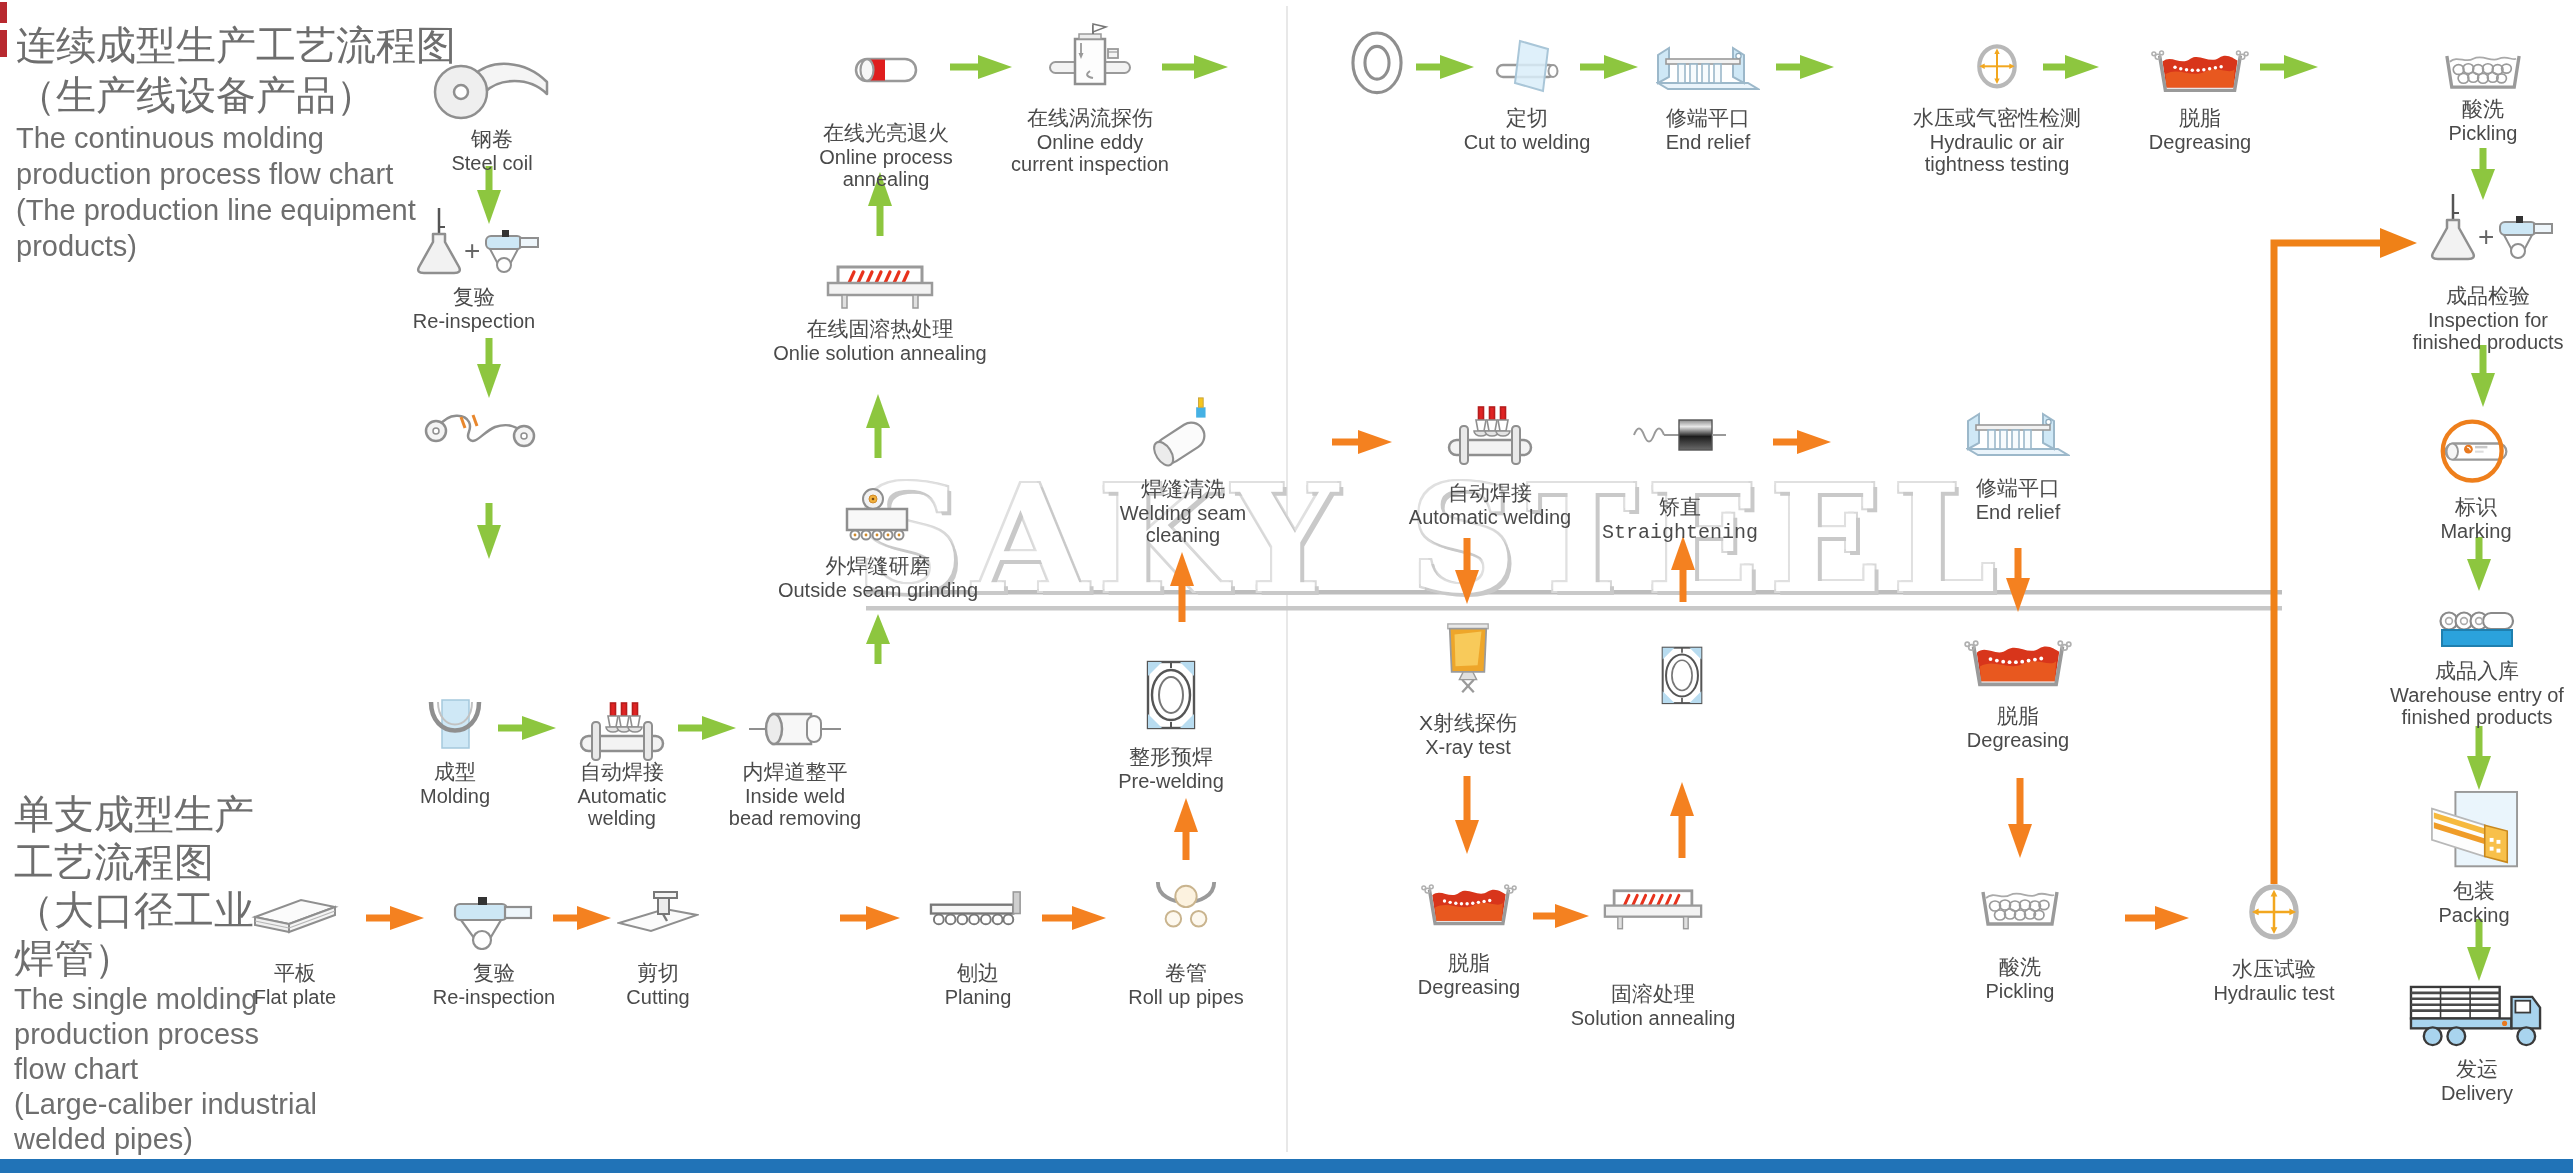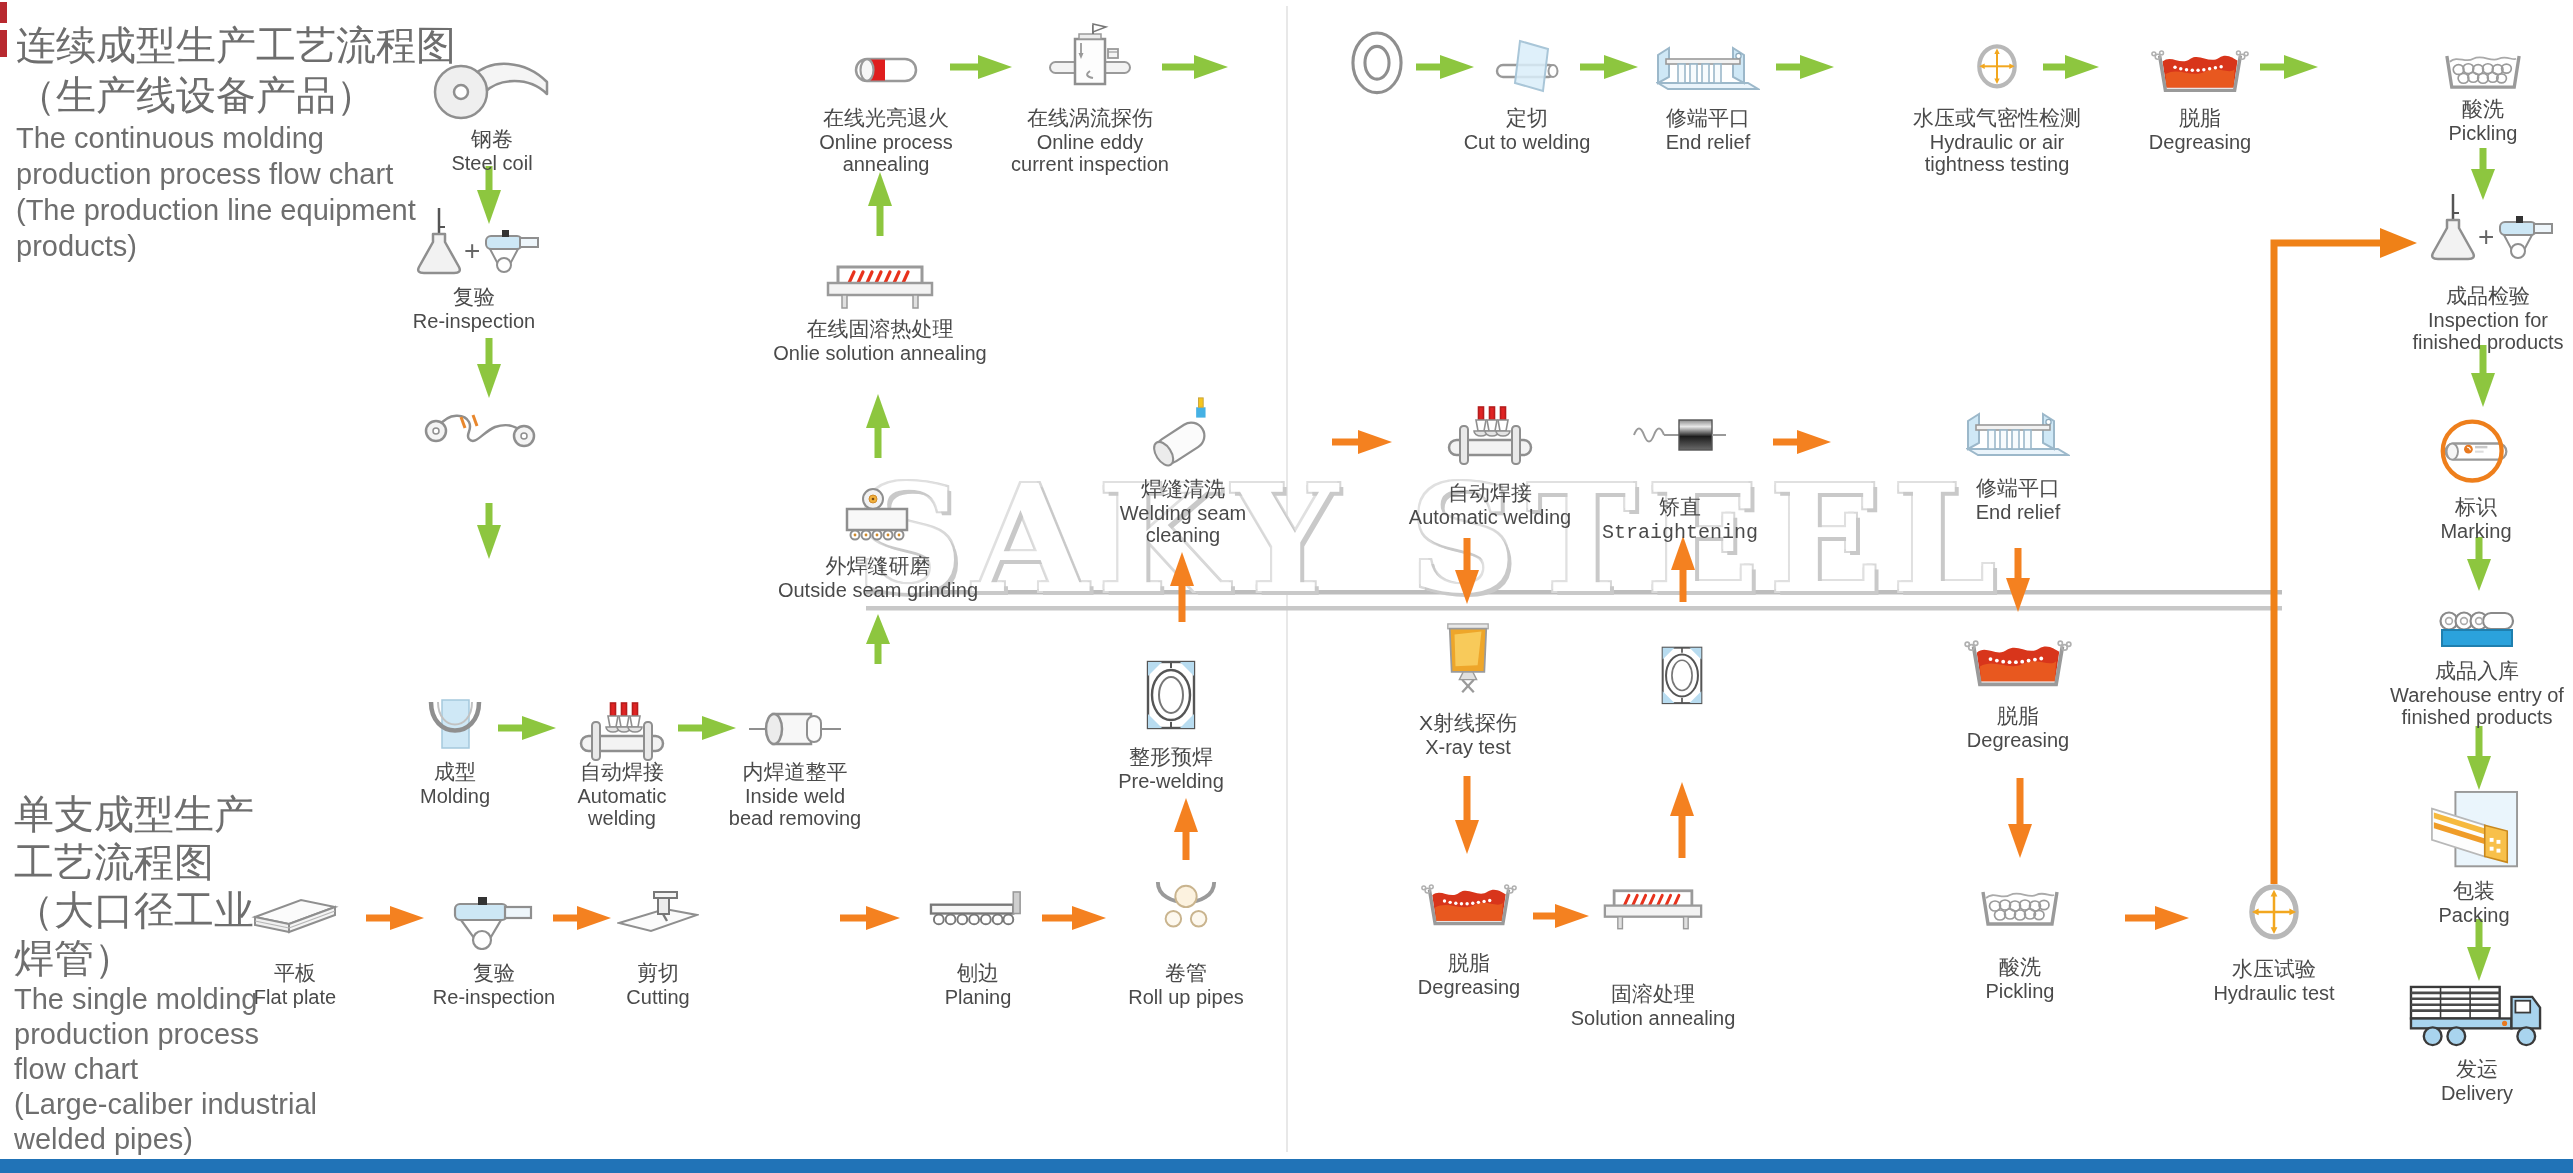--- a/index.html
+++ b/index.html
@@ -197,21 +197,21 @@
       <div class="zh">在线固溶热处理</div>
       <div class="en">Onlie solution annealing</div>
     </div>
     <div class="node-icon" style="left: 886px; top: 56px; width: 64px;">
       <svg viewBox="0 0 64 28">
         <rect x="2" y="3" width="60" height="22" rx="11" fill="#fff" stroke="#999" stroke-width="2.5"></rect>
         <path d="M13 3.5 L31 3.5 L31 24.5 L13 24.5 Z" fill="#df1d1d"></path>
         <ellipse cx="13" cy="14" rx="6.5" ry="10.8" fill="#f6f6f6" stroke="#999" stroke-width="2.2"></ellipse>
       </svg>
     </div>
-    <div class="node-label" style="left: 886px; top: 105px;">
+    <div class="node-label" style="left: 886px; top: 120px;">
       <div class="zh">在线光亮退火</div>
       <div class="en">Online process</div>
       <div class="en">annealing</div>
     </div>
     <div class="node-icon" style="left: 1090px; top: 22px; width: 84px;">
       <svg viewBox="0 0 84 76">
         <rect x="2" y="40" width="80" height="11" rx="5.5" fill="#f3f3f3" stroke="#9a9a9a" stroke-width="2"></rect>
         <rect x="27" y="17" width="30" height="45" fill="#fdfdfd" stroke="#8f8f8f" stroke-width="2.5"></rect>
         <rect x="31" y="12" width="22" height="5" fill="#ededed" stroke="#9a9a9a" stroke-width="1.5"></rect>
         <line x1="45" y1="12" x2="45" y2="3" stroke="#777" stroke-width="2"></line>

